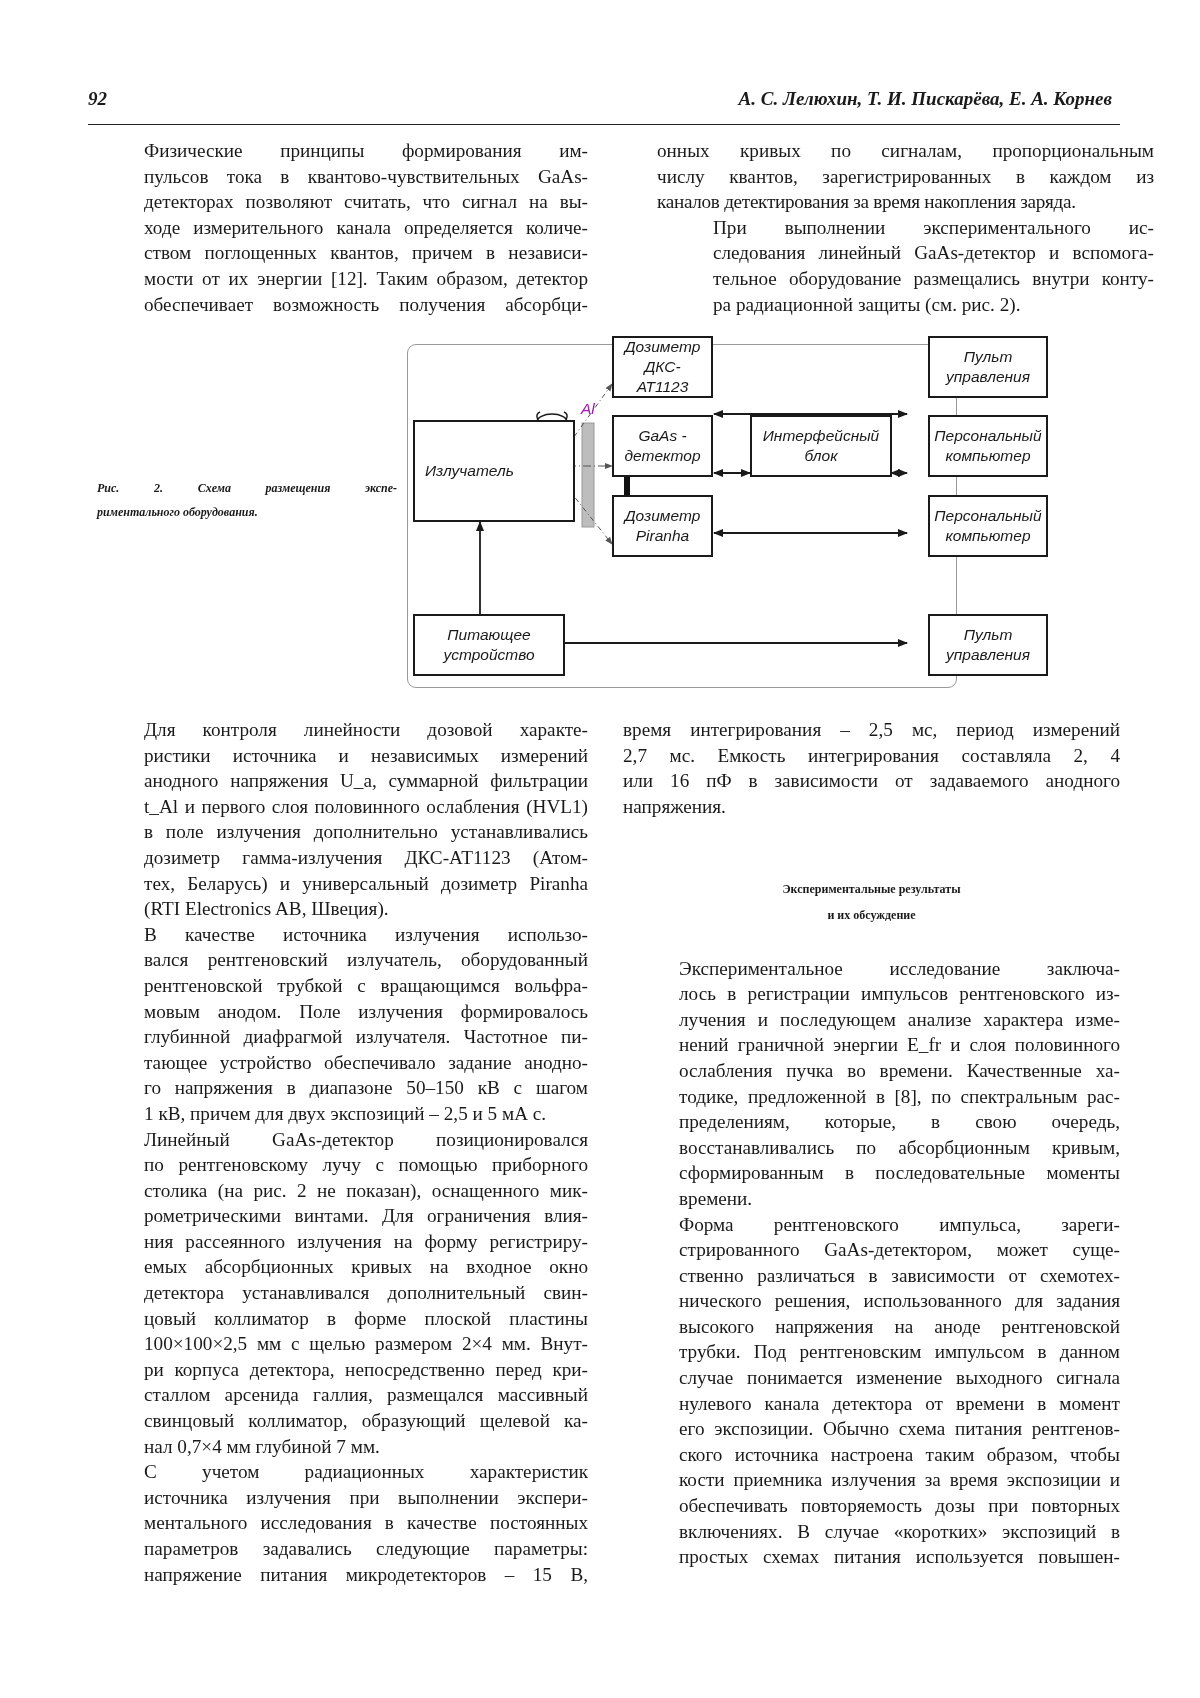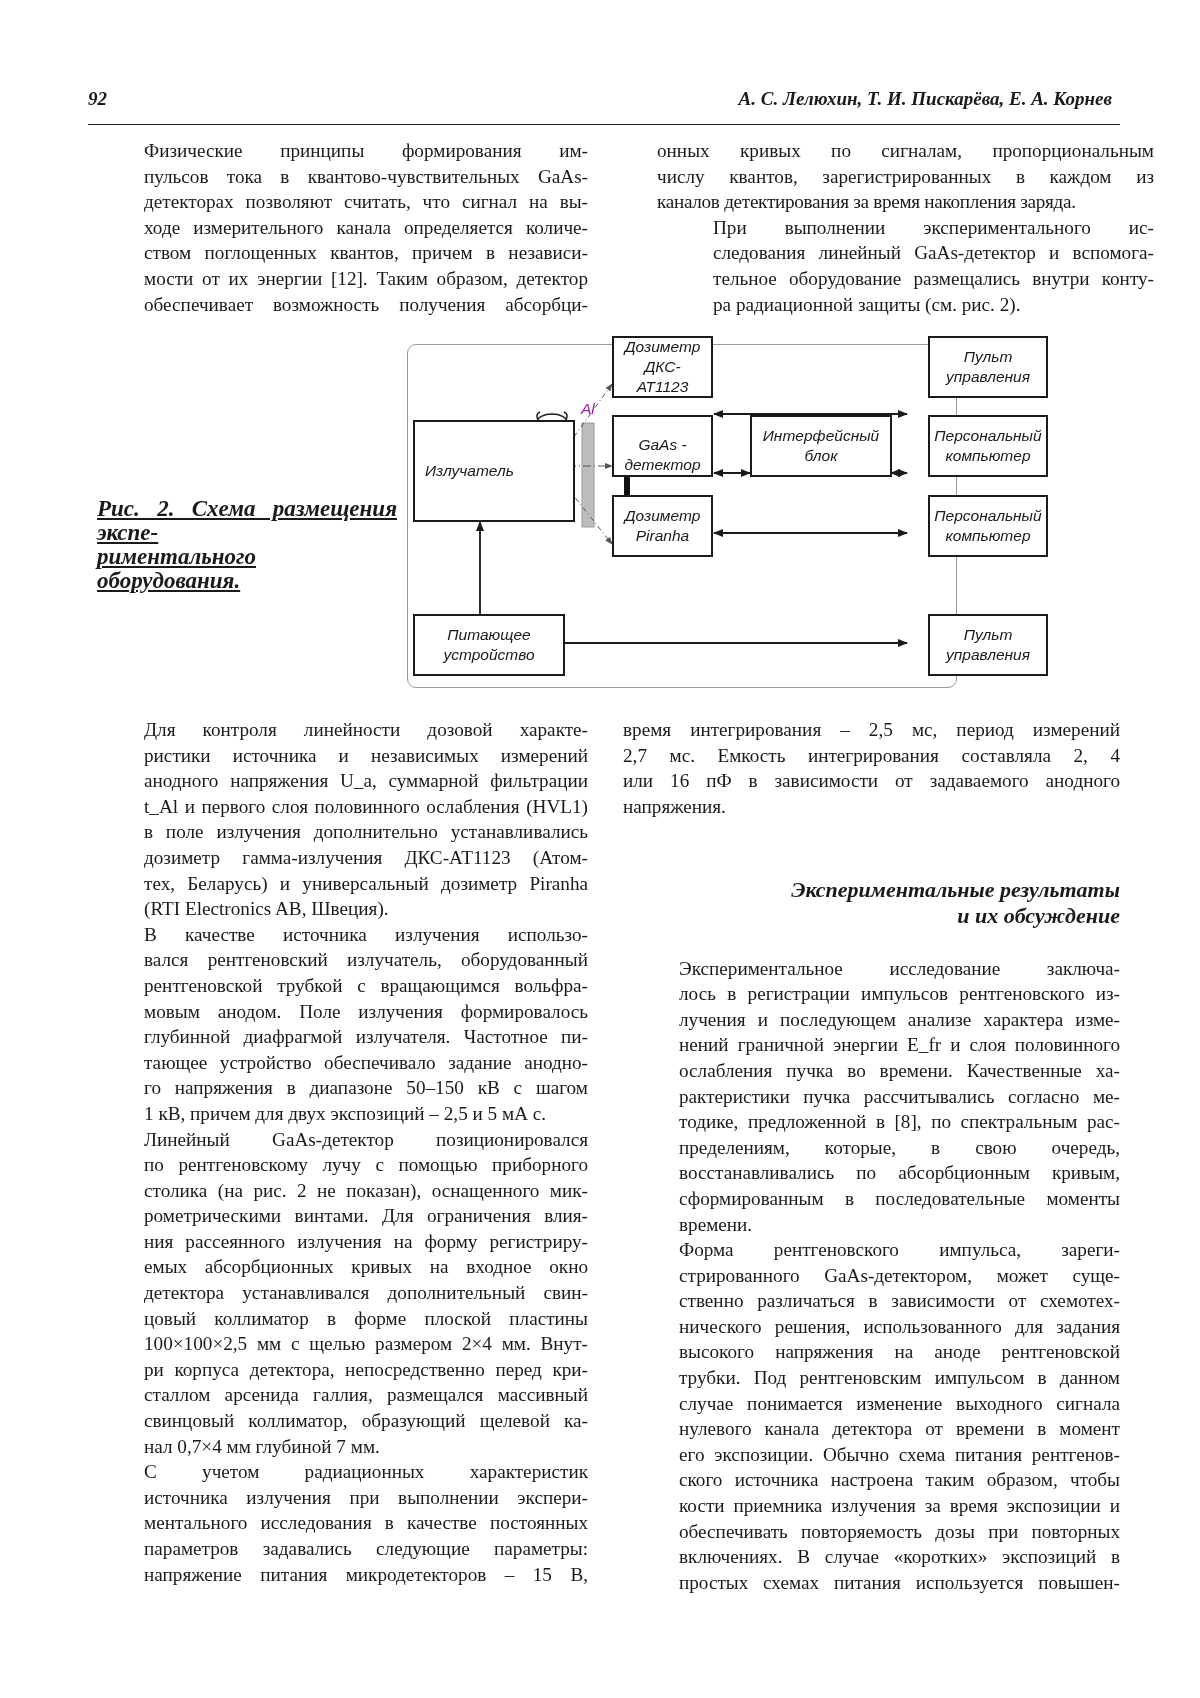--- a/index.html
+++ b/index.html
@@ -14,25 +14,25 @@
   .col p { margin: 0; }
   .col p.indent { text-indent: 56px; }
   .col .line { display: block; text-align-last: justify; white-space: nowrap; }
   .col .line.last { text-align-last: left; }
 
   .col-left-top { left: 88px; top: 138px; width: 500px; }
   .col-right-top { left: 623px; top: 138px; width: 497px; margin-left: 34px; }
   .col-left-bottom { left: 88px; top: 717px; width: 500px; }
   .col-right-bottom { left: 623px; top: 717px; width: 497px; }
 
-  .section-heading { font-weight: bold; text-align: right; font-size: 22px; line-height: 25.6px; margin: 58px 0 27px 0; font-style: italic; }
+  .section-heading { font-weight: bold; text-align: center; font-size: 12px; line-height: 25.6px; margin: 58px 0 27px 0; }
   .section-heading span { display: block; }
 
-  .caption { position: absolute; left: 97px; top: 497px; width: 300px; font-size: 23px; line-height: 24px;
-             font-weight: bold; font-style: italic; text-align: justify; text-decoration: underline; }
+  .caption { position: absolute; left: 97px; top: 476px; width: 300px; font-size: 12px; line-height: 24px;
+             font-weight: bold; font-style: italic; text-align: justify; }
   .caption span { display: block; }
   .caption span.l1 { text-align-last: justify; }
 
   .figure { position: absolute; left: 407px; top: 344px; width: 720px; height: 345px; }
   .fig-frame { position: absolute; left: 0; top: 0; width: 548px; height: 342px; border: 1.5px solid #9a9a9a; border-radius: 9px; }
   .box { position: absolute; border: 2px solid #1a1a1a; background: #fff; display: flex; flex-direction: column;
          align-items: center; justify-content: center; font-family: "Liberation Sans", "DejaVu Sans", sans-serif;
          font-style: italic; font-size: 15.5px; line-height: 20px; text-align: center; color: #1a1a1a; }
   .box span { display: block; }
   .lbl { position: absolute; font-family: "Liberation Sans", "DejaVu Sans", sans-serif; font-style: italic; font-size: 15.5px; color: #a21caf; }
@@ -126,21 +126,21 @@
   <div class="lbl" style="left:208px;top:81px;">Pb</div>
 
   <div class="box" style="left:6px;top:76px;width:148px;height:98px;align-items:flex-start;padding-left:10px;">
     <span>Излучатель</span>
   </div>
   <div class="box" style="left:205px;top:-8px;width:97px;height:58px;">
     <span>Дозиметр</span>
     <span>ДКС-</span>
     <span>АТ1123</span>
   </div>
-  <div class="box" style="left:205px;top:71px;width:97px;height:58px;justify-content:flex-end;">
+  <div class="box" style="left:205px;top:71px;width:97px;height:58px;">
     <span>GaAs -</span>
     <span>детектор</span>
   </div>
   <div class="box" style="left:205px;top:151px;width:97px;height:58px;">
     <span>Дозиметр</span>
     <span>Piranha</span>
   </div>
   <div class="box" style="left:343px;top:71px;width:138px;height:58px;">
     <span>Интерфейсный</span>
     <span>блок</span>
@@ -222,21 +222,20 @@
   <div class="section-heading">
     <span>Экспериментальные результаты</span>
     <span>и их обсуждение</span>
   </div>
   <p class="indent">
     <span class="line">Экспериментальное исследование заключа-</span>
     <span class="line">лось в регистрации импульсов рентгеновского из-</span>
     <span class="line">лучения и последующем анализе характера изме-</span>
     <span class="line">нений граничной энергии E_fr и слоя половинного</span>
     <span class="line">ослабления пучка во времени. Качественные ха-</span>
-    <span class="line">рактеристики пучка рассчитывались согласно ме-</span>
     <span class="line">тодике, предложенной в [8], по спектральным рас-</span>
     <span class="line">пределениям, которые, в свою очередь,</span>
     <span class="line">восстанавливались по абсорбционным кривым,</span>
     <span class="line">сформированным в последовательные моменты</span>
     <span class="line last">времени.</span>
   </p>
   <p class="indent">
     <span class="line">Форма рентгеновского импульса, зареги-</span>
     <span class="line">стрированного GaAs-детектором, может суще-</span>
     <span class="line">ственно различаться в зависимости от схемотех-</span>

